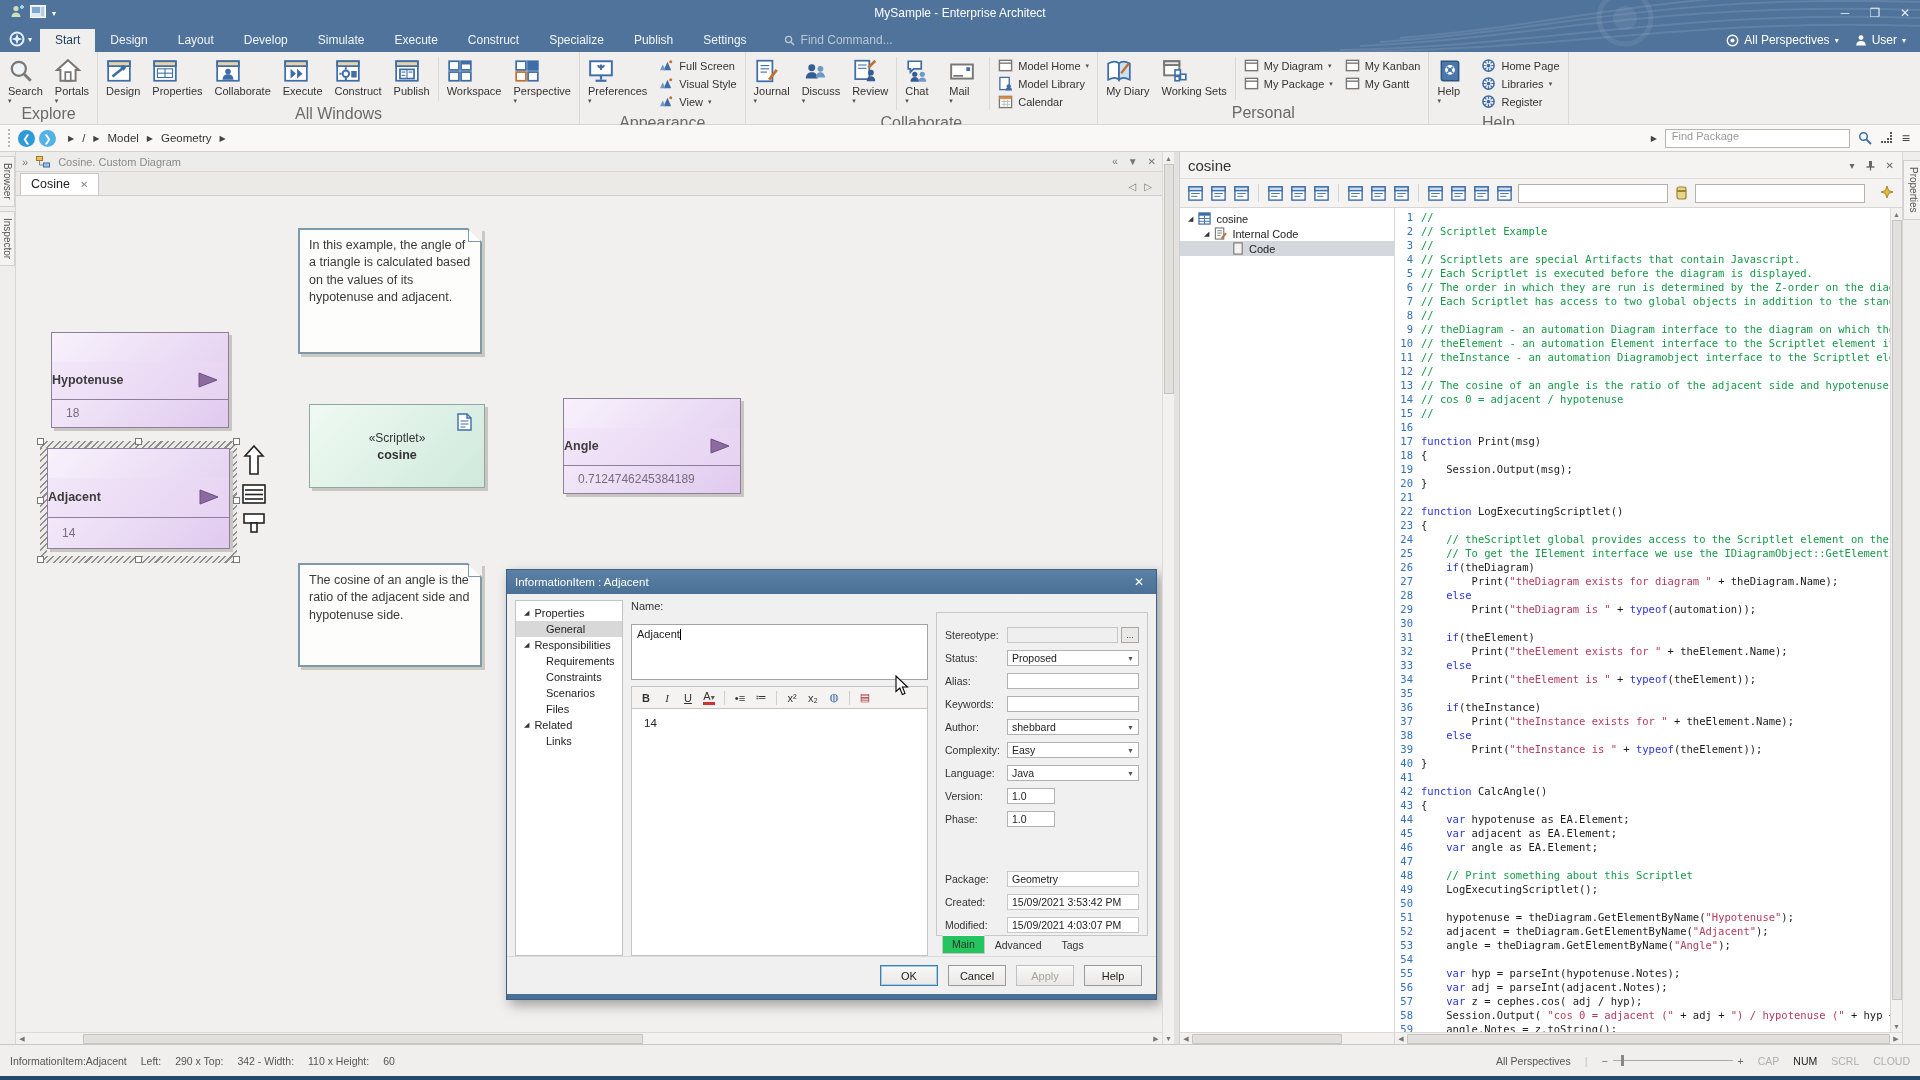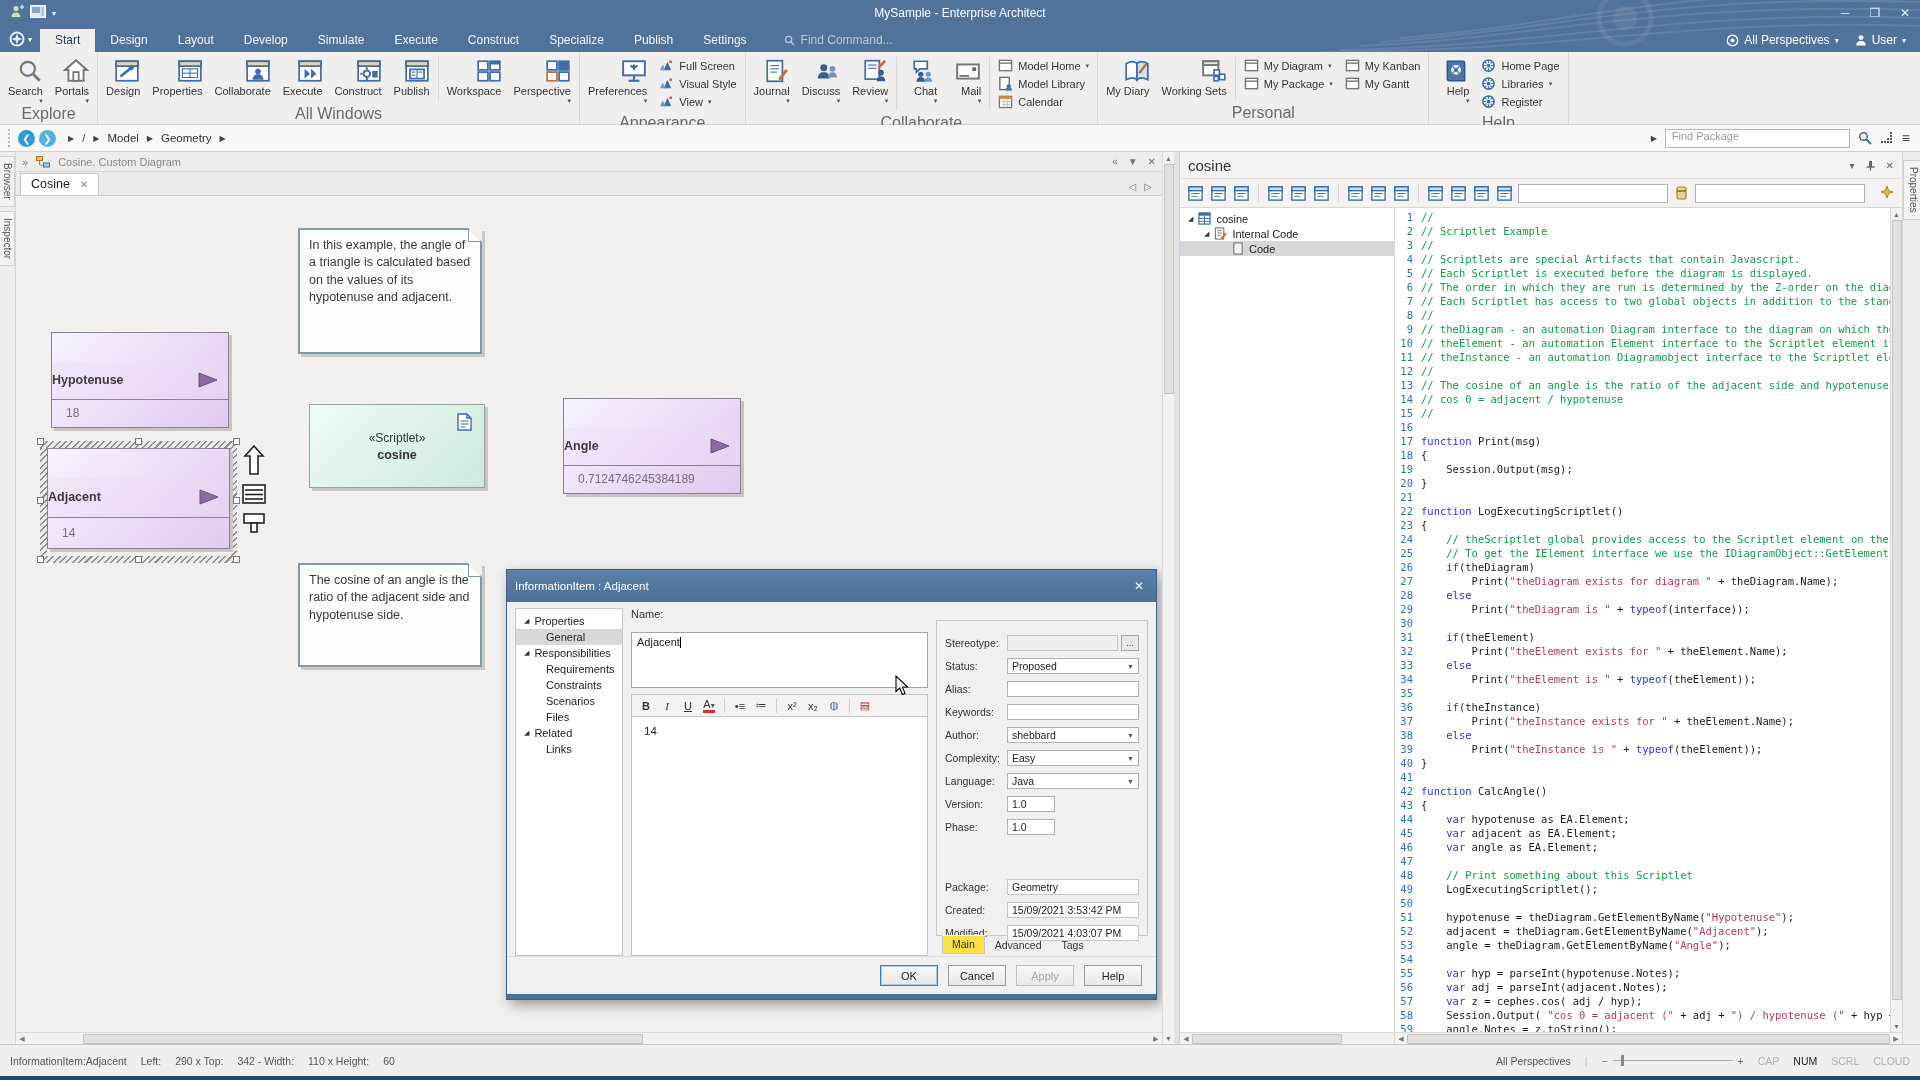--- a/index.html
+++ b/index.html
@@ -22,21 +22,21 @@
   .findcmd { display:flex; align-items:center; gap:6px; margin-left:22px; padding-bottom:5px; color:#b9c7d6; font-size:12px; }
   .mb-right { margin-left:auto; display:flex; align-items:center; gap:16px; padding:0 14px 5px 0; font-size:12px; color:#fff; }
   .mb-item { display:flex; align-items:center; gap:5px; }
   .dd-caret { font-size:8px; color:inherit; }
 
   
   .ribbon { height:73px; background:#f0efed; display:flex; border-bottom:1px solid #d7d5d2; flex:0 0 auto; }
   .rgroup { display:flex; flex-direction:column; border-right:1px solid #dbd9d6; padding:2px 2px 0; }
   .ritems { display:flex; flex:1 1 auto; align-items:stretch; }
   .rlabel { text-align:center; font-size:16px; color:#6a6a6a; padding:1px 0 2px; }
-  .rbig { display:flex; flex-direction:column; align-items:flex-end; justify-content:flex-start; padding:3px 6px 0; min-width:44px; }
+  .rbig { display:flex; flex-direction:column; align-items:flex-start; justify-content:flex-start; padding:3px 6px 0; min-width:44px; }
   .rbig .ric { height:28px; display:flex; align-items:center; }
   .rbig .rlab { font-size:11px; color:#333; white-space:nowrap; }
   .rbig .rdd { font-size:7px; color:#555; line-height:7px; }
   .rdiv { width:1px; background:#dbd9d6; margin:3px 2px; }
   .rstack { display:flex; flex-direction:column; justify-content:flex-start; gap:3px; padding:4px 6px; }
   .sitem { display:flex; align-items:center; gap:5px; font-size:11px; color:#333; white-space:nowrap; }
 
   
   .crumbrow { height:27px; background:#f9f8f7; border-bottom:1px solid #d2d0cd; display:flex; align-items:center; padding:0 6px; flex:0 0 auto; }
   .grip { width:4px; height:18px; border-left:2px dotted #b9b7b4; margin:0 6px 0 2px; }
@@ -74,21 +74,21 @@
   .scriptlet { position:absolute; border:1px solid #8fa8a2; background:linear-gradient(135deg,#effaf3 0%,#cfe9dc 100%); box-shadow:3px 3px 0 #c9c5c1; display:flex; flex-direction:column; align-items:center; justify-content:center; gap:3px; }
   .scriptlet .st { font-size:12px; color:#333; }
   .scriptlet .nm { font-size:12.5px; font-weight:bold; color:#333; }
   .scriptlet .docic { position:absolute; top:8px; right:12px; }
   .hatch { position:absolute; background:repeating-linear-gradient(135deg,#8f8f8f 0 1.5px,#eceae7 1.5px 4.5px); }
   .handle { position:absolute; width:7px; height:7px; background:#fff; border:1px solid #777; }
   .moveicons { position:absolute; display:flex; flex-direction:column; align-items:center; gap:8px; }
 
   
   .dlg { position:absolute; width:651px; height:431px; background:#f0f0f0; border:1px solid #39618a; box-shadow:4px 5px 12px rgba(0,0,0,.35); display:flex; flex-direction:column; }
-  .dlg-title { height:32px; background:linear-gradient(#5b82a6,#4a7095); color:#fff; font-size:11.5px; display:flex; align-items:center; padding:0 8px; flex:0 0 auto; }
+  .dlg-title { height:24px; background:linear-gradient(#5b82a6,#4a7095); color:#fff; font-size:11.5px; display:flex; align-items:center; padding:0 8px; flex:0 0 auto; }
   .dlg-x { margin-left:auto; font-size:12px; color:#fff; padding:0 4px; }
   .dlg-body { flex:1; display:flex; min-height:0; padding:6px 8px 0 8px; gap:8px; }
   .dtree { width:108px; background:#fff; border:1px solid #c6c4c2; font-size:11px; color:#222; padding-top:4px; }
   .trow { display:flex; align-items:center; gap:5px; height:16px; padding-left:8px; }
   .trow.lvl1 { padding-left:30px; }
   .trow.sel { background:#d8d8d8; }
   .texp { font-size:7px; color:#333; }
   .dcenter { flex:1; display:flex; flex-direction:column; min-width:0; }
   .dlabel { font-size:11px; color:#333; margin-bottom:12px; }
   .namebox { height:56px; background:#fff; border:1px solid #a6a4a2; font-size:11px; color:#222; padding:3px 5px; }
@@ -103,21 +103,21 @@
   .frow.gap { margin-top:44px; }
   .flab { width:62px; font-size:10.5px; color:#333; flex:0 0 auto; }
   .fctl { display:flex; align-items:center; gap:3px; flex:1; }
   .inp { height:16px; border:1px solid #b4b2b0; background:#fff; font-size:10.5px; color:#222; display:flex; align-items:center; padding:0 4px; }
   .inp.dis { background:#efefef; border-color:#c8c6c4; }
   .combo { height:16px; border:1px solid #b4b2b0; background:#fff; font-size:10.5px; color:#222; display:flex; align-items:center; padding:0 4px; justify-content:space-between; }
   .combo .ca { font-size:7px; color:#555; }
   .dots { width:18px; height:16px; border:1px solid #a8a6a4; background:#e9e8e7; font-size:9px; text-align:center; line-height:14px; color:#333; }
   .dtabs { position:absolute; bottom:0; left:6px; display:flex; font-size:10.5px; color:#333; }
   .dtab { padding:2px 9px; border:1px solid transparent; }
-  .dtab.active { background:#fde047; border:1px solid #c9c7c5; border-top-color:#fff; margin-top:-1px; }
+  .dtab.active { background:#22c55e; border:1px solid #c9c7c5; border-top-color:#fff; margin-top:-1px; }
   .dlg-foot { height:38px; display:flex; align-items:center; justify-content:flex-end; gap:10px; padding-right:14px; border-top:1px solid #dcdad8; background:#f0f0f0; flex:0 0 auto; }
   .dbtn { width:58px; height:21px; background:linear-gradient(#f8f8f8,#e9e8e7); border:1px solid #9c9a98; font-size:11px; color:#222; display:flex; align-items:center; justify-content:center; }
   .dbtn.primary { border:1px solid #3c7fb1; box-shadow:0 0 0 1px #a8cbe2 inset; }
   .dbtn.dis { color:#a6a4a2; border-color:#c2c0be; }
   .dlg-strip { height:5px; background:#4a7095; flex:0 0 auto; }
 
   
   .hscroll { height:12px; background:#f2f1ef; border-top:1px solid #dcdad7; display:flex; align-items:center; flex:0 0 auto; }
   .sarrow { width:12px; height:12px; font-size:7px; color:#777; display:flex; align-items:center; justify-content:center; }
   .sthumb { height:10px; background:#e2e0dd; border:1px solid #c6c4c1; border-radius:1px; }
@@ -1159,21 +1159,21 @@
             <div class="cline"><span class="lno">19</span><span class="tok-p">    Session.Output(msg);</span></div>
             <div class="cline"><span class="lno">20</span><span class="tok-p">}</span></div>
             <div class="cline"><span class="lno">21</span></div>
             <div class="cline"><span class="lno">22</span><span class="tok-k">function</span><span class="tok-p"> LogExecutingScriptlet()</span></div>
             <div class="cline"><span class="lno">23</span><span class="tok-p">{</span></div>
             <div class="cline"><span class="lno">24</span><span class="tok-p">    </span><span class="tok-c">// theScriptlet global provides access to the Scriptlet element on the</span></div>
             <div class="cline"><span class="lno">25</span><span class="tok-p">    </span><span class="tok-c">// To get the IElement interface we use the IDiagramObject::GetElementI</span></div>
             <div class="cline"><span class="lno">26</span><span class="tok-p">    </span><span class="tok-k">if</span><span class="tok-p">(theDiagram)</span></div>
             <div class="cline"><span class="lno">27</span><span class="tok-p">        Print(</span><span class="tok-s">"theDiagram exists for diagram "</span><span class="tok-p"> + theDiagram.Name);</span></div>
             <div class="cline"><span class="lno">28</span><span class="tok-p">    </span><span class="tok-k">else</span></div>
-            <div class="cline"><span class="lno">29</span><span class="tok-p">        Print(</span><span class="tok-s">"theDiagram is "</span><span class="tok-p"> + </span><span class="tok-k">typeof</span><span class="tok-p">(interface));</span></div>
+            <div class="cline"><span class="lno">29</span><span class="tok-p">        Print(</span><span class="tok-s">"theDiagram is "</span><span class="tok-p"> + </span><span class="tok-k">typeof</span><span class="tok-p">(automation));</span></div>
             <div class="cline"><span class="lno">30</span></div>
             <div class="cline"><span class="lno">31</span><span class="tok-p">    </span><span class="tok-k">if</span><span class="tok-p">(theElement)</span></div>
             <div class="cline"><span class="lno">32</span><span class="tok-p">        Print(</span><span class="tok-s">"theElement exists for "</span><span class="tok-p"> + theElement.Name);</span></div>
             <div class="cline"><span class="lno">33</span><span class="tok-p">    </span><span class="tok-k">else</span></div>
             <div class="cline"><span class="lno">34</span><span class="tok-p">        Print(</span><span class="tok-s">"theElement is "</span><span class="tok-p"> + </span><span class="tok-k">typeof</span><span class="tok-p">(theElement));</span></div>
             <div class="cline"><span class="lno">35</span></div>
             <div class="cline"><span class="lno">36</span><span class="tok-p">    </span><span class="tok-k">if</span><span class="tok-p">(theInstance)</span></div>
             <div class="cline"><span class="lno">37</span><span class="tok-p">        Print(</span><span class="tok-s">"theInstance exists for "</span><span class="tok-p"> + theElement.Name);</span></div>
             <div class="cline"><span class="lno">38</span><span class="tok-p">    </span><span class="tok-k">else</span></div>
             <div class="cline"><span class="lno">39</span><span class="tok-p">        Print(</span><span class="tok-s">"theInstance is "</span><span class="tok-p"> + </span><span class="tok-k">typeof</span><span class="tok-p">(theElement));</span></div>

